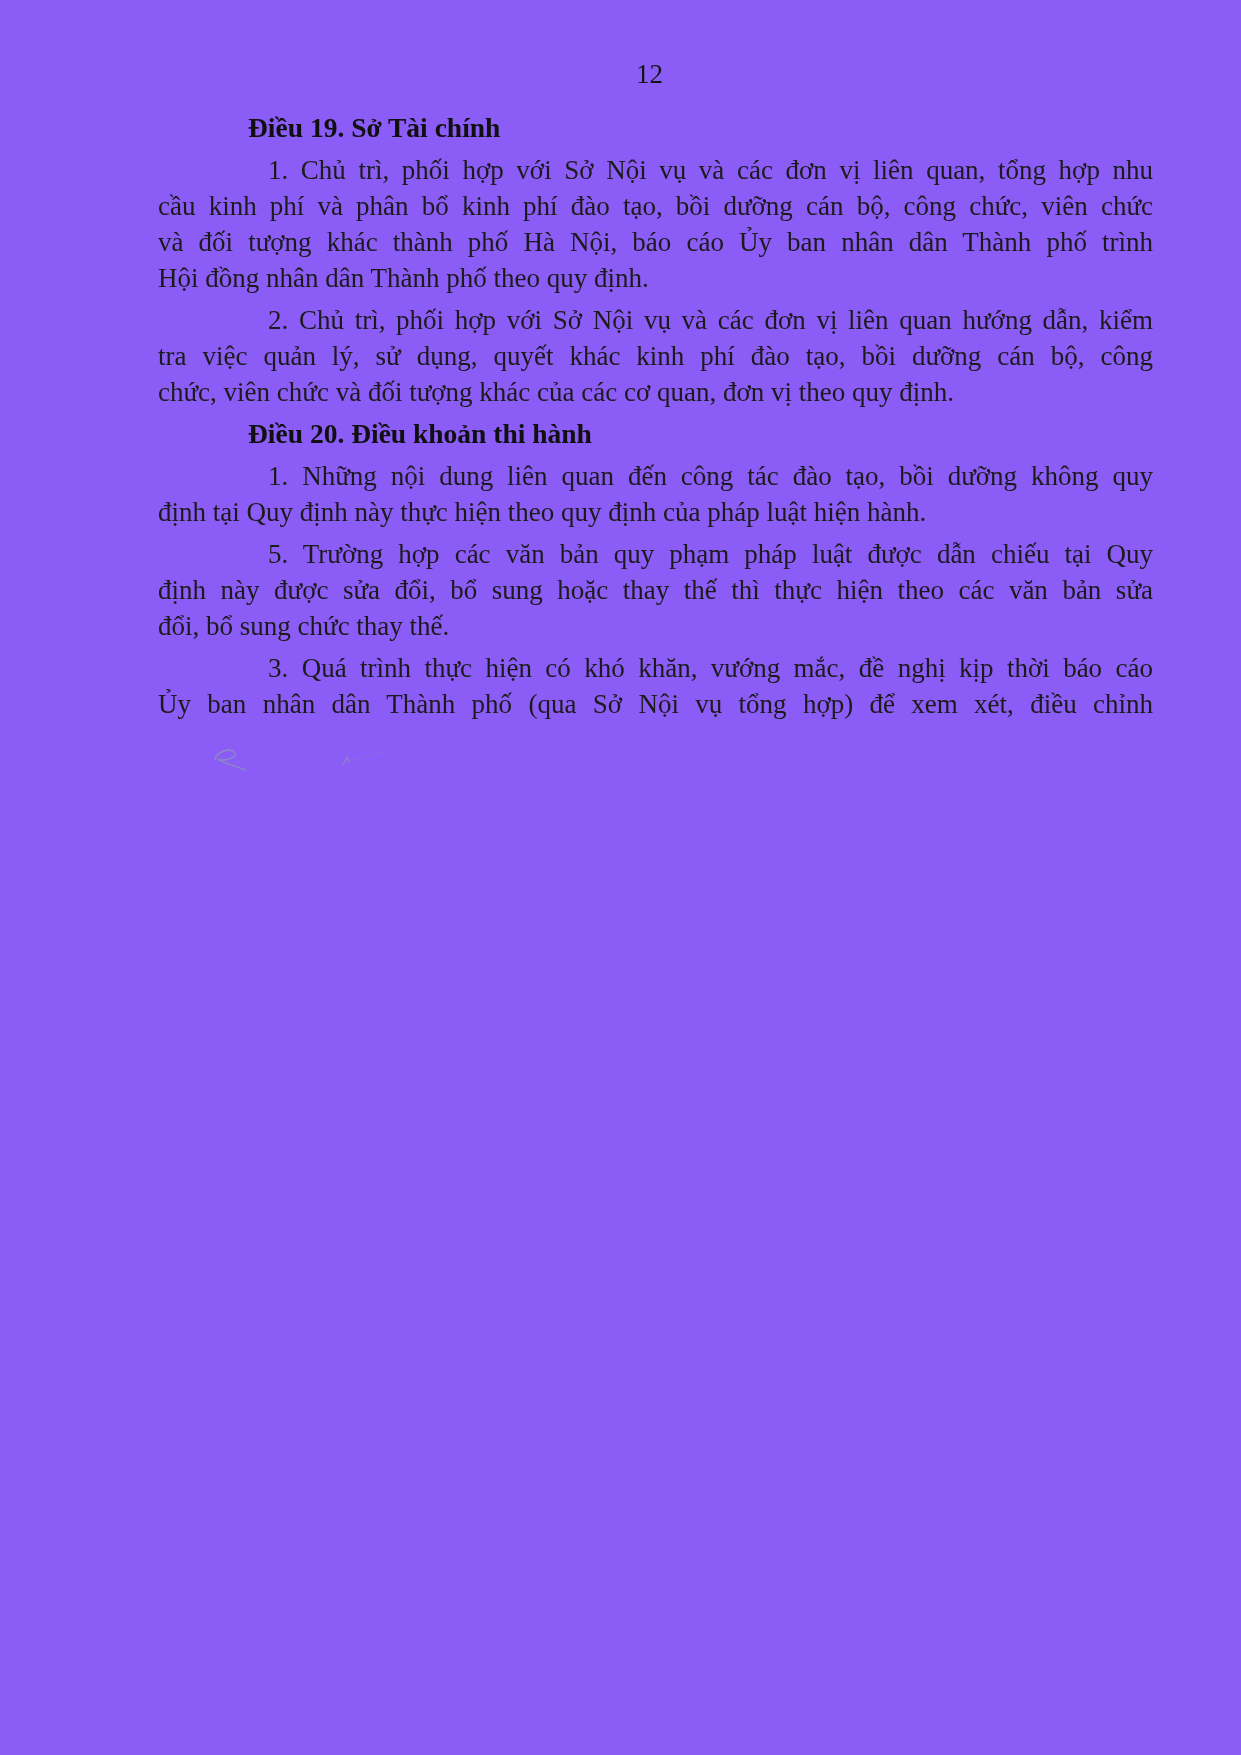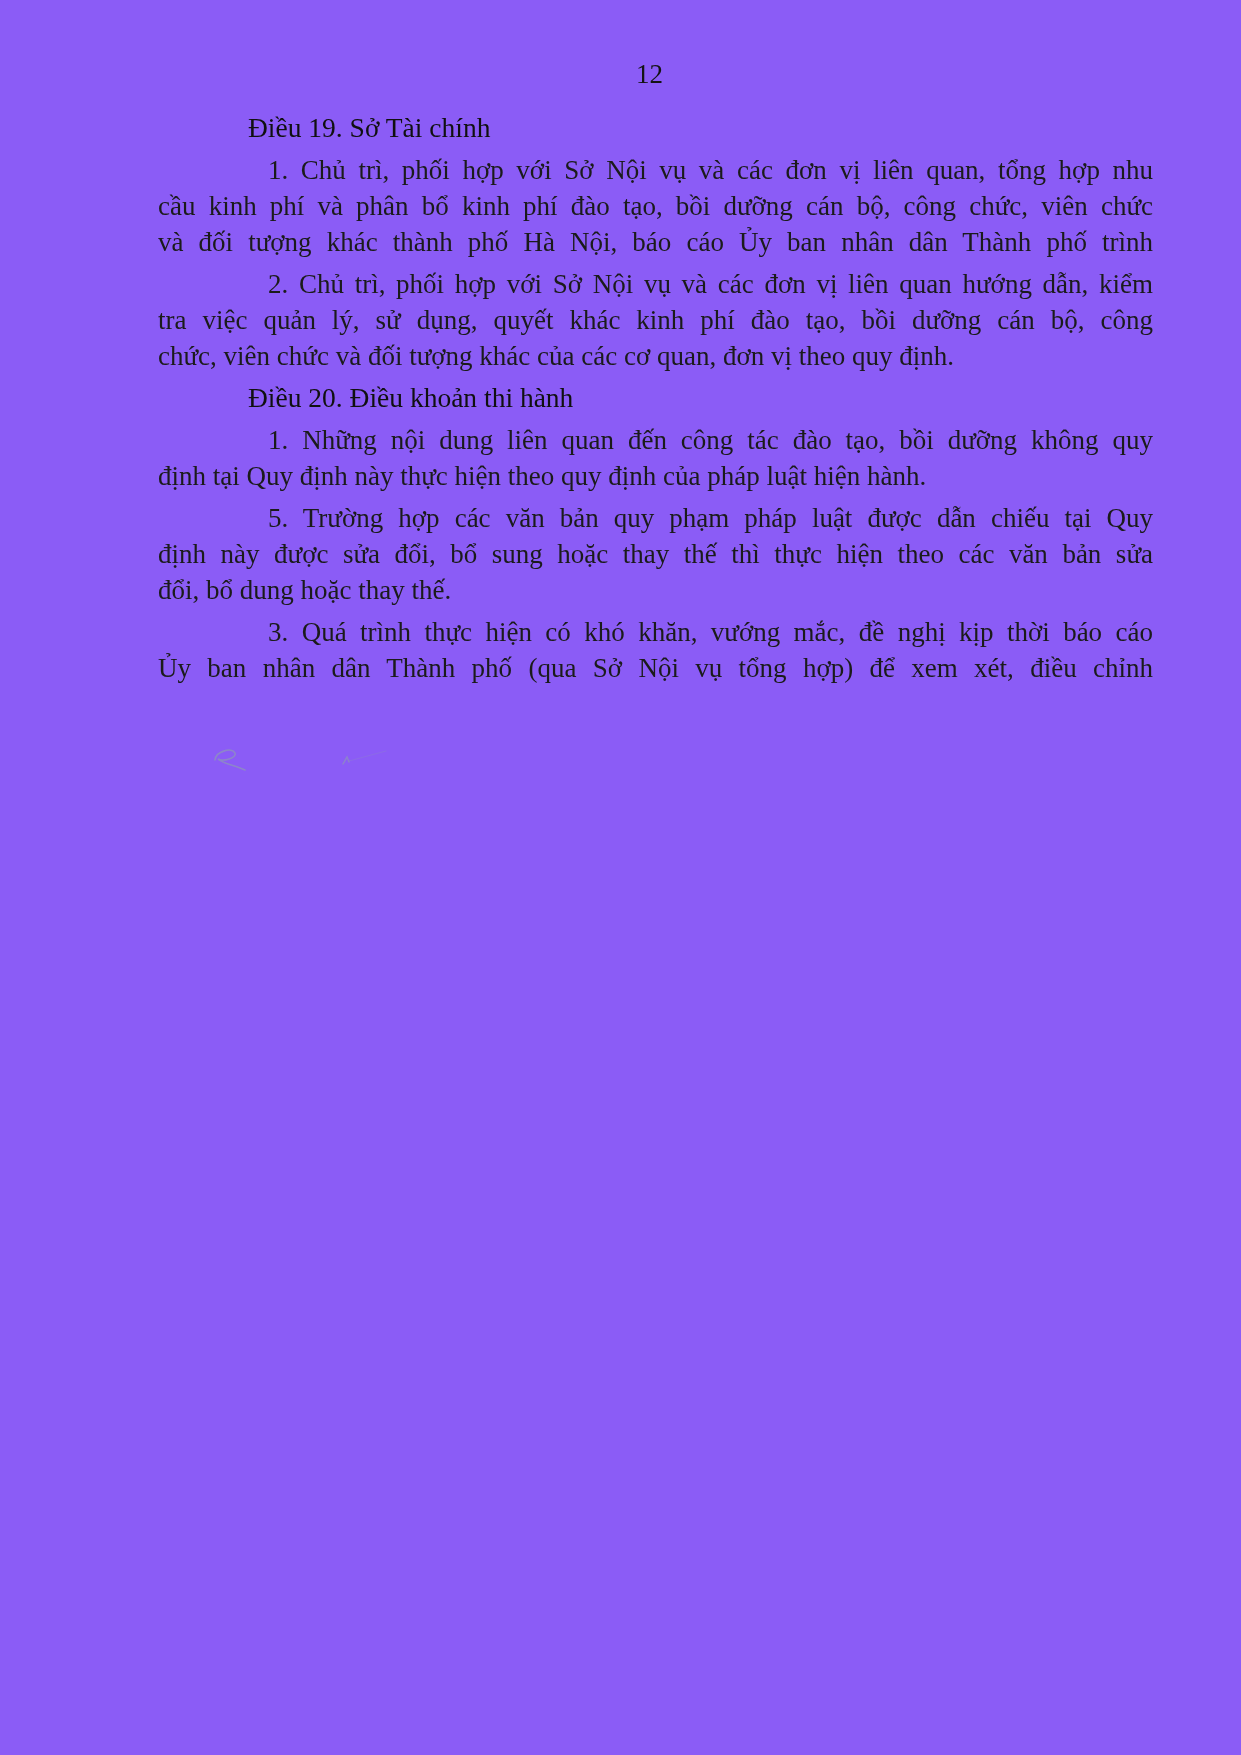--- a/index.html
+++ b/index.html
@@ -37,21 +37,21 @@
     text-align-last:justify;
     text-justify:inter-word;
   }
   .line.last{
     text-align-last:left;
   }
   .indent{
     padding-left:110px;
   }
   .heading{
-    font-weight:normal;
+    font-weight:bold;
     font-size:27.5px;
     line-height:36px;
     margin-top:6px;
     color:#101010;
   }
   .heading.first{margin-top:0;}
   .para{margin-top:6px;margin-left:20px;}
   .pen{position:absolute;pointer-events:none;}
 </style>
 </head>
@@ -62,39 +62,40 @@
   <div class="pagenum">12</div>
 
   <div class="content">
 
     <div class="heading first indent">Điều 19. Sở Tài chính</div>
 
     <div class="para">
       <div class="line indent">1. Chủ trì, phối hợp với Sở Nội vụ và các đơn vị liên quan, tổng hợp nhu</div>
       <div class="line">cầu kinh phí và phân bổ kinh phí đào tạo, bồi dưỡng cán bộ, công chức, viên chức</div>
       <div class="line">và đối tượng khác thành phố Hà Nội, báo cáo Ủy ban nhân dân Thành phố trình</div>
+      <div class="line last">Hội đồng nhân dân Thành phố theo quy định.</div>
     </div>
 
     <div class="para">
       <div class="line indent">2. Chủ trì, phối hợp với Sở Nội vụ và các đơn vị liên quan hướng dẫn, kiểm</div>
       <div class="line">tra việc quản lý, sử dụng, quyết khác kinh phí đào tạo, bồi dưỡng cán bộ, công</div>
       <div class="line last">chức, viên chức và đối tượng khác của các cơ quan, đơn vị theo quy định.</div>
     </div>
 
     <div class="heading indent">Điều 20. Điều khoản thi hành</div>
 
     <div class="para">
       <div class="line indent">1. Những nội dung liên quan đến công tác đào tạo, bồi dưỡng không quy</div>
       <div class="line last">định tại Quy định này thực hiện theo quy định của pháp luật hiện hành.</div>
     </div>
 
     <div class="para">
       <div class="line indent">5. Trường hợp các văn bản quy phạm pháp luật được dẫn chiếu tại Quy</div>
       <div class="line">định này được sửa đổi, bổ sung hoặc thay thế thì thực hiện theo các văn bản sửa</div>
-      <div class="line last">đổi, bổ dung hoặc thay thế.</div>
+      <div class="line last">đổi, bổ sung chức thay thế.</div>
     </div>
 
     <div class="para">
       <div class="line indent">3. Quá trình thực hiện có khó khăn, vướng mắc, đề nghị kịp thời báo cáo</div>
       <div class="line">Ủy ban nhân dân Thành phố (qua Sở Nội vụ tổng hợp) để xem xét, điều chỉnh</div>
     </div>
 
   </div>
 
   <svg class="pen" style="left:203px;top:745px;" width="72" height="32" viewBox="0 0 72 32">

